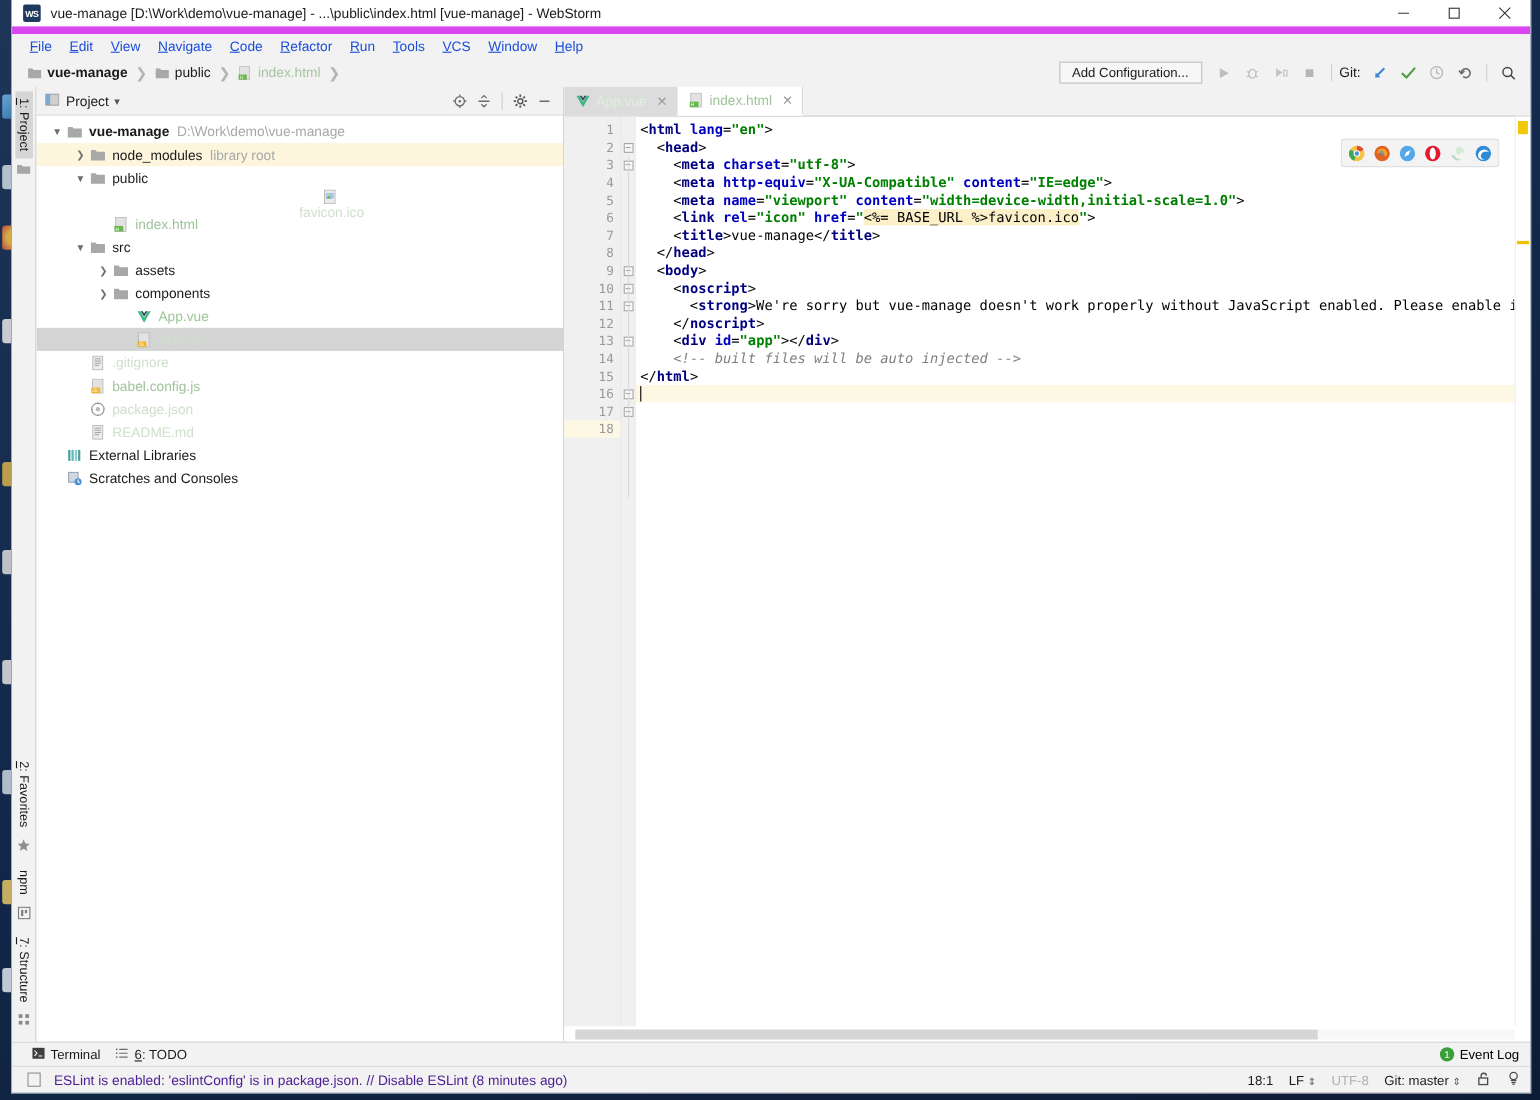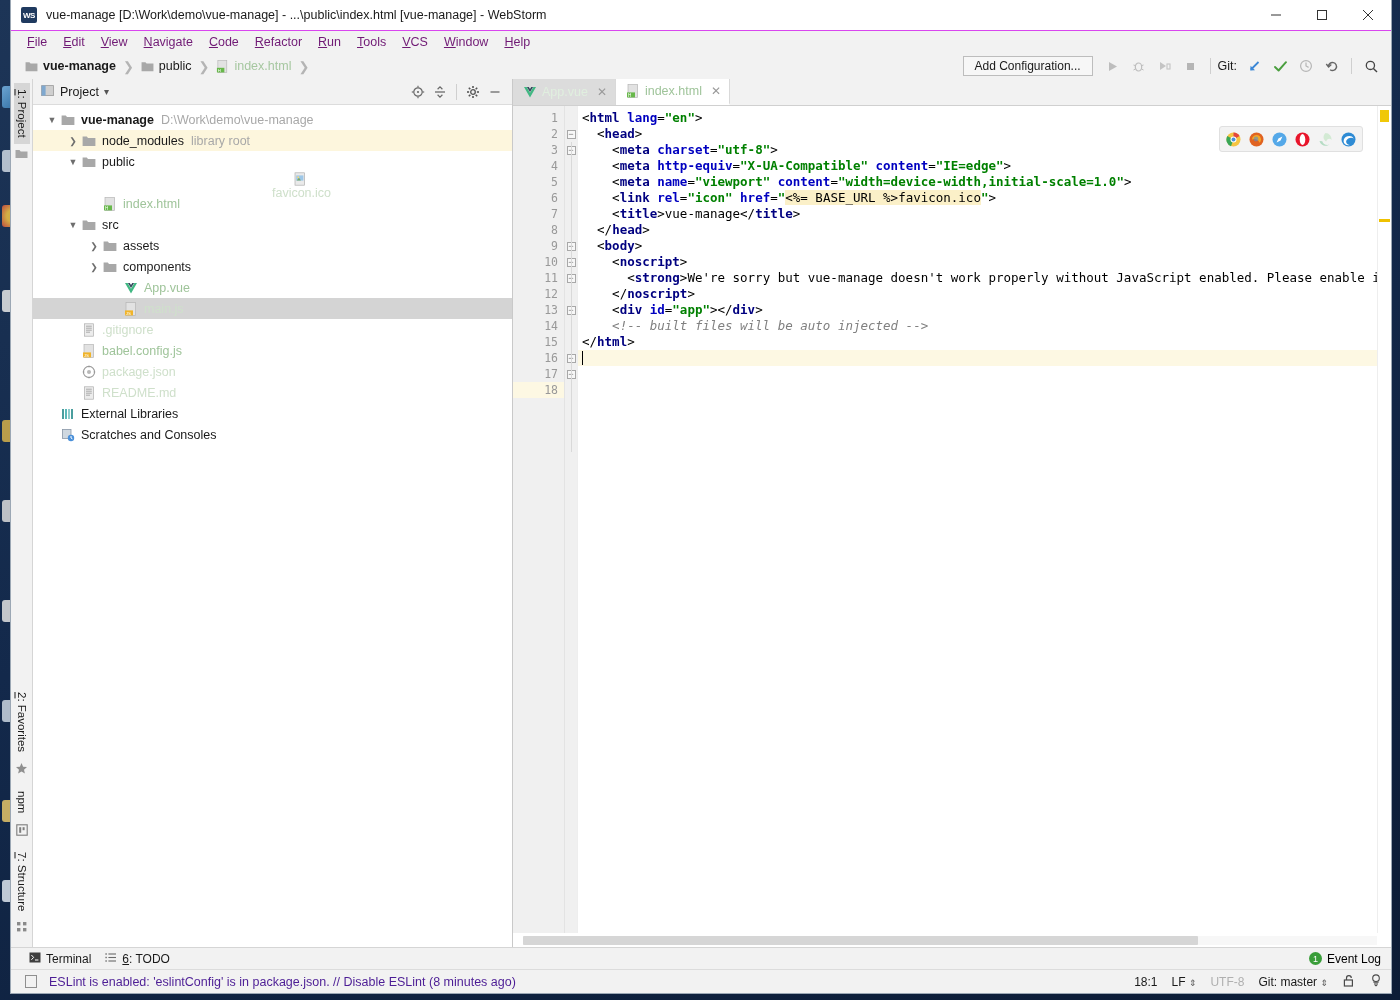--- a/index.html
+++ b/index.html
@@ -26,21 +26,21 @@
     position: absolute; left: 10px; top: 0; width: 1382px; height: 994px;
     background: #f2f2f2;
     border: 1px solid #9ba7b4;
     border-top: none;
     display: flex; flex-direction: column;
   }
 
   
   #title-bar {
     height: 31px; background: #ffffff; display: flex; align-items: center;
-    border-bottom: 1px solid #d946ef; flex: none;
+    border-bottom: 7px solid #d946ef; flex: none;
   }
   #app-logo {
     width: 16px; height: 16px; margin: 0 9px 0 10px;
     background: #1f3a5f; border-radius: 2px;
     color: #fff; font-size: 8px; font-weight: bold;
     display: flex; align-items: center; justify-content: center;
     letter-spacing: -.5px;
   }
   #title-text { font-size: 12.5px; color: #1a1a1a; white-space: nowrap; }
   .win-btns { margin-left: auto; display: flex; height: 100%; }
@@ -48,21 +48,21 @@
     width: 46px; height: 100%; display: flex; align-items: center; justify-content: center;
     color: #333;
   }
 
   
   #menu-bar {
     height: 22px; display: flex; align-items: center; background: #f2f2f2;
     padding-left: 8px; flex: none;
   }
   .menu-item {
-    padding: 2px 8px; font-size: 12.5px; color: #701a75; white-space: nowrap; text-align: right;
+    padding: 2px 8px; font-size: 12.5px; color: #1d4ed8; white-space: nowrap; text-align: right;
   }
   .menu-item u { text-decoration: underline; }
 
   
   #nav-bar {
     height: 26px; display: flex; align-items: center; background: #f2f2f2;
     padding-left: 14px; flex: none; position: relative;
   }
   .crumb { display: flex; align-items: center; white-space: nowrap; }
   .crumb-label { font-size: 12.5px; color: #1a1a1a; }

